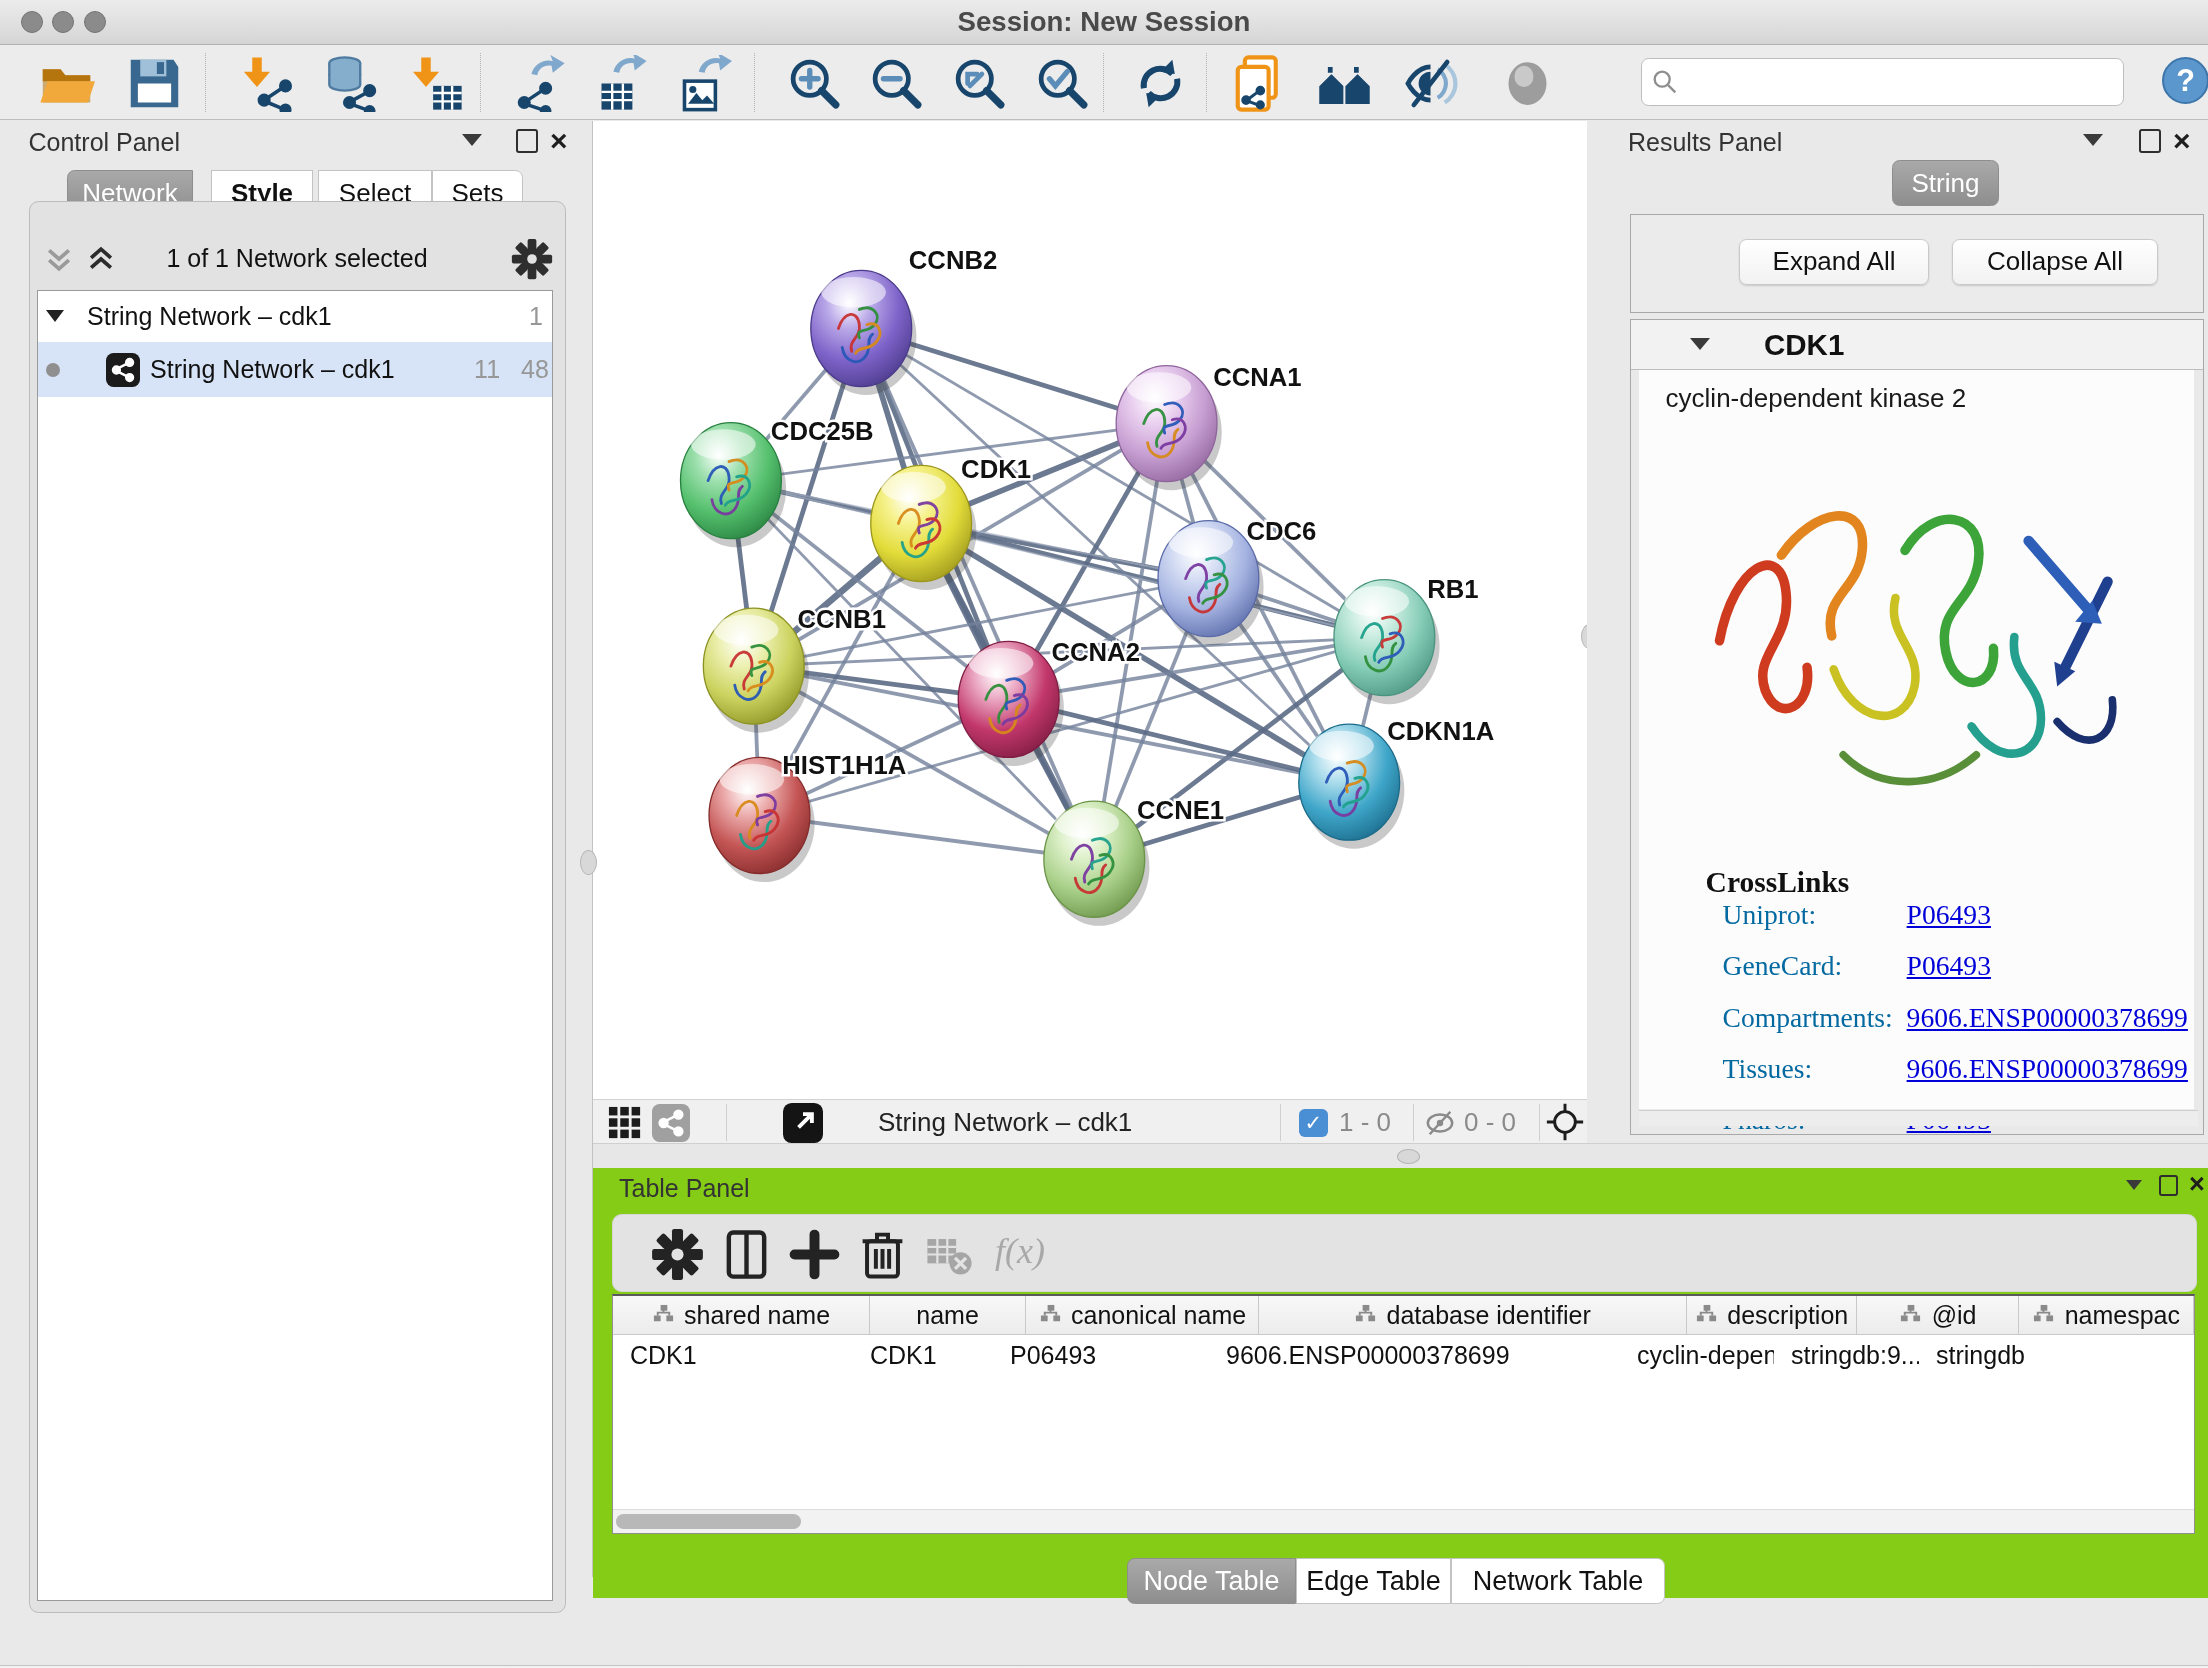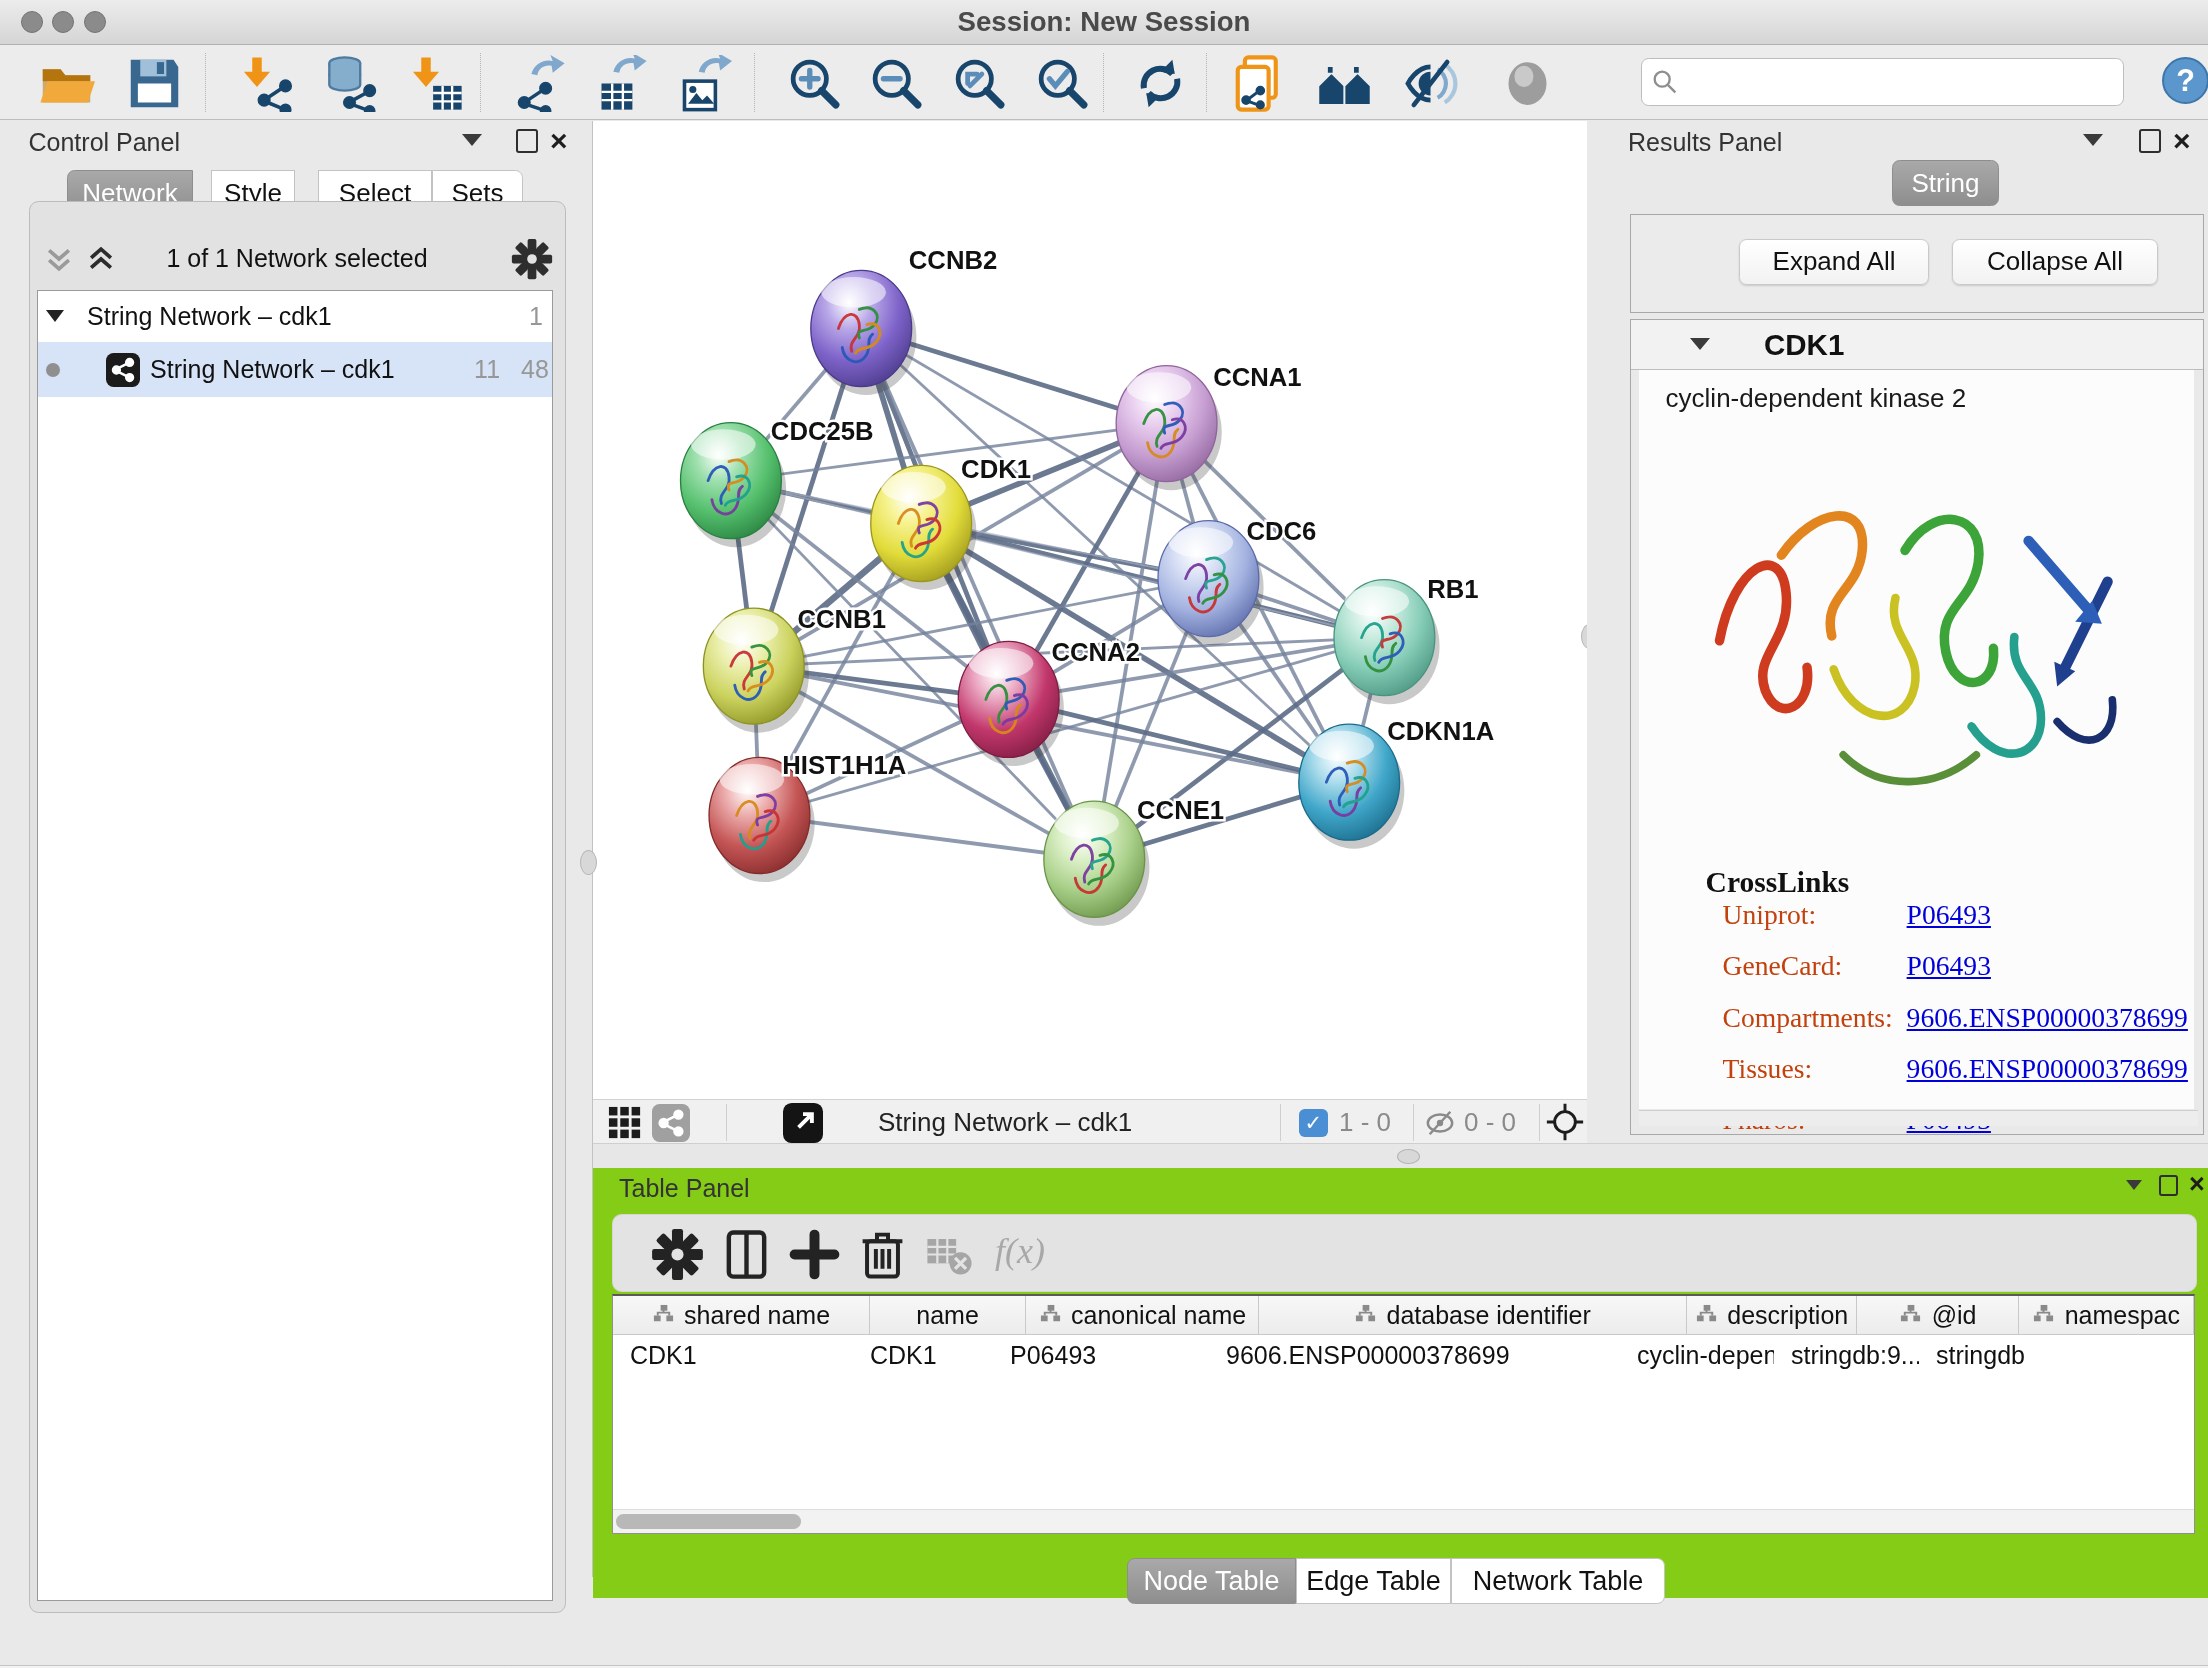--- a/index.html
+++ b/index.html
@@ -46,21 +46,21 @@
   .handle{position:absolute;background:#d8d8d8;border:1px solid #b5b5b5;border-radius:50%;}
   
   #results-panel{position:absolute;left:1587px;top:121px;width:621px;height:1022px;background:#e9e9e9;}
   .rbox{position:absolute;left:43px;width:574px;box-sizing:border-box;border:1.9px solid #a8a8a8;background:#ebebeb;}
   .rbtn{position:absolute;height:44px;background:linear-gradient(#ffffff,#f2f2f2);border:1px solid #c9c9c9;
     border-radius:7.6px;font-size:26px;color:#111;text-align:center;line-height:42px;cursor:pointer;
     box-shadow:0 1px 1.9px rgba(0,0,0,.15);margin-left:40px;}
   #cdk1-head{position:absolute;left:0;top:0;width:100%;height:49px;background:#f2f2f2;border-bottom:1px solid #bdbdbd;}
   #cdk1-content{position:absolute;left:7.6px;top:50px;width:555px;height:739px;background:#fcfcfc;}
   .xl-row{position:absolute;left:0;width:100%;height:48px;font-family:"Liberation Serif",serif;font-size:27.6px;}
-  .xl-label{position:absolute;left:84px;color:#c2410c;}
+  .xl-label{position:absolute;left:84px;color:#0369a1;}
   .xl-val{position:absolute;left:268px;color:#0000d8;text-decoration:underline;cursor:pointer;}
   
   #h-splitter{position:absolute;left:593px;top:1143px;width:1616px;height:25px;background:#e7e7e7;
     border-top:1px solid #cfcfcf;border-bottom:1px solid #d8d8d8;}
   #table-panel{position:absolute;left:593px;top:1168px;width:1616px;height:430px;background:#84cc16;}
   #tp-toolbar{position:absolute;left:19px;top:46px;width:1583px;height:76px;background:#e3e3e3;
     border:1px solid #d5d5d5;border-radius:9.5px;}
   .tp-ic{position:absolute;top:13.3px;width:53px;height:49px;background:none;border:none;padding:0;cursor:pointer;}
   #tbl{position:absolute;left:19px;top:126px;width:1583px;height:240px;background:#fff;
     border:1px solid #8f8f8f;border-top:2.9px solid #5a5a5a;box-sizing:border-box;}
@@ -271,21 +271,21 @@
   </div>
 
   <div id="control-panel">
     <div class="panel-title abs" style="left:28.5px;top:6.7px">Control Panel</div>
     <div class="ph-tri abs" style="left:462px;top:13.3px"></div>
     <div class="ph-sq abs" style="left:516px;top:7.6px"></div>
     <div class="ph-x abs" style="left:550px;top:8.6px">×</div>
 
     <div id="cp-tabs">
         <div class="seg sel" style="left:67px;top:49px;width:126px;border-radius:7.6px 0 0 7.6px;">Network</div>
-        <div class="seg" style="left:211px;top:49px;width:84px;">Style</div>
+        <div class="seg" style="left:211px;top:49px;width:102px;font-weight:bold;">Style</div>
         <div class="seg" style="left:318px;top:49px;width:114px;">Select</div>
         <div class="seg" style="left:432px;top:49px;width:91px;border-radius:0 7.6px 7.6px 0;">Sets</div>
       </div>
 
     <div id="cp-box">
 
       <svg class="abs" style="left:13.3px;top:40px;width:32px;height:34px" viewBox="0 0 26 26">
           <g fill="none" stroke="#9a9a9a" stroke-width="3">
             <path d="M5 6l8 7 8-7"></path>
             <path d="M5 14l8 7 8-7"></path>

